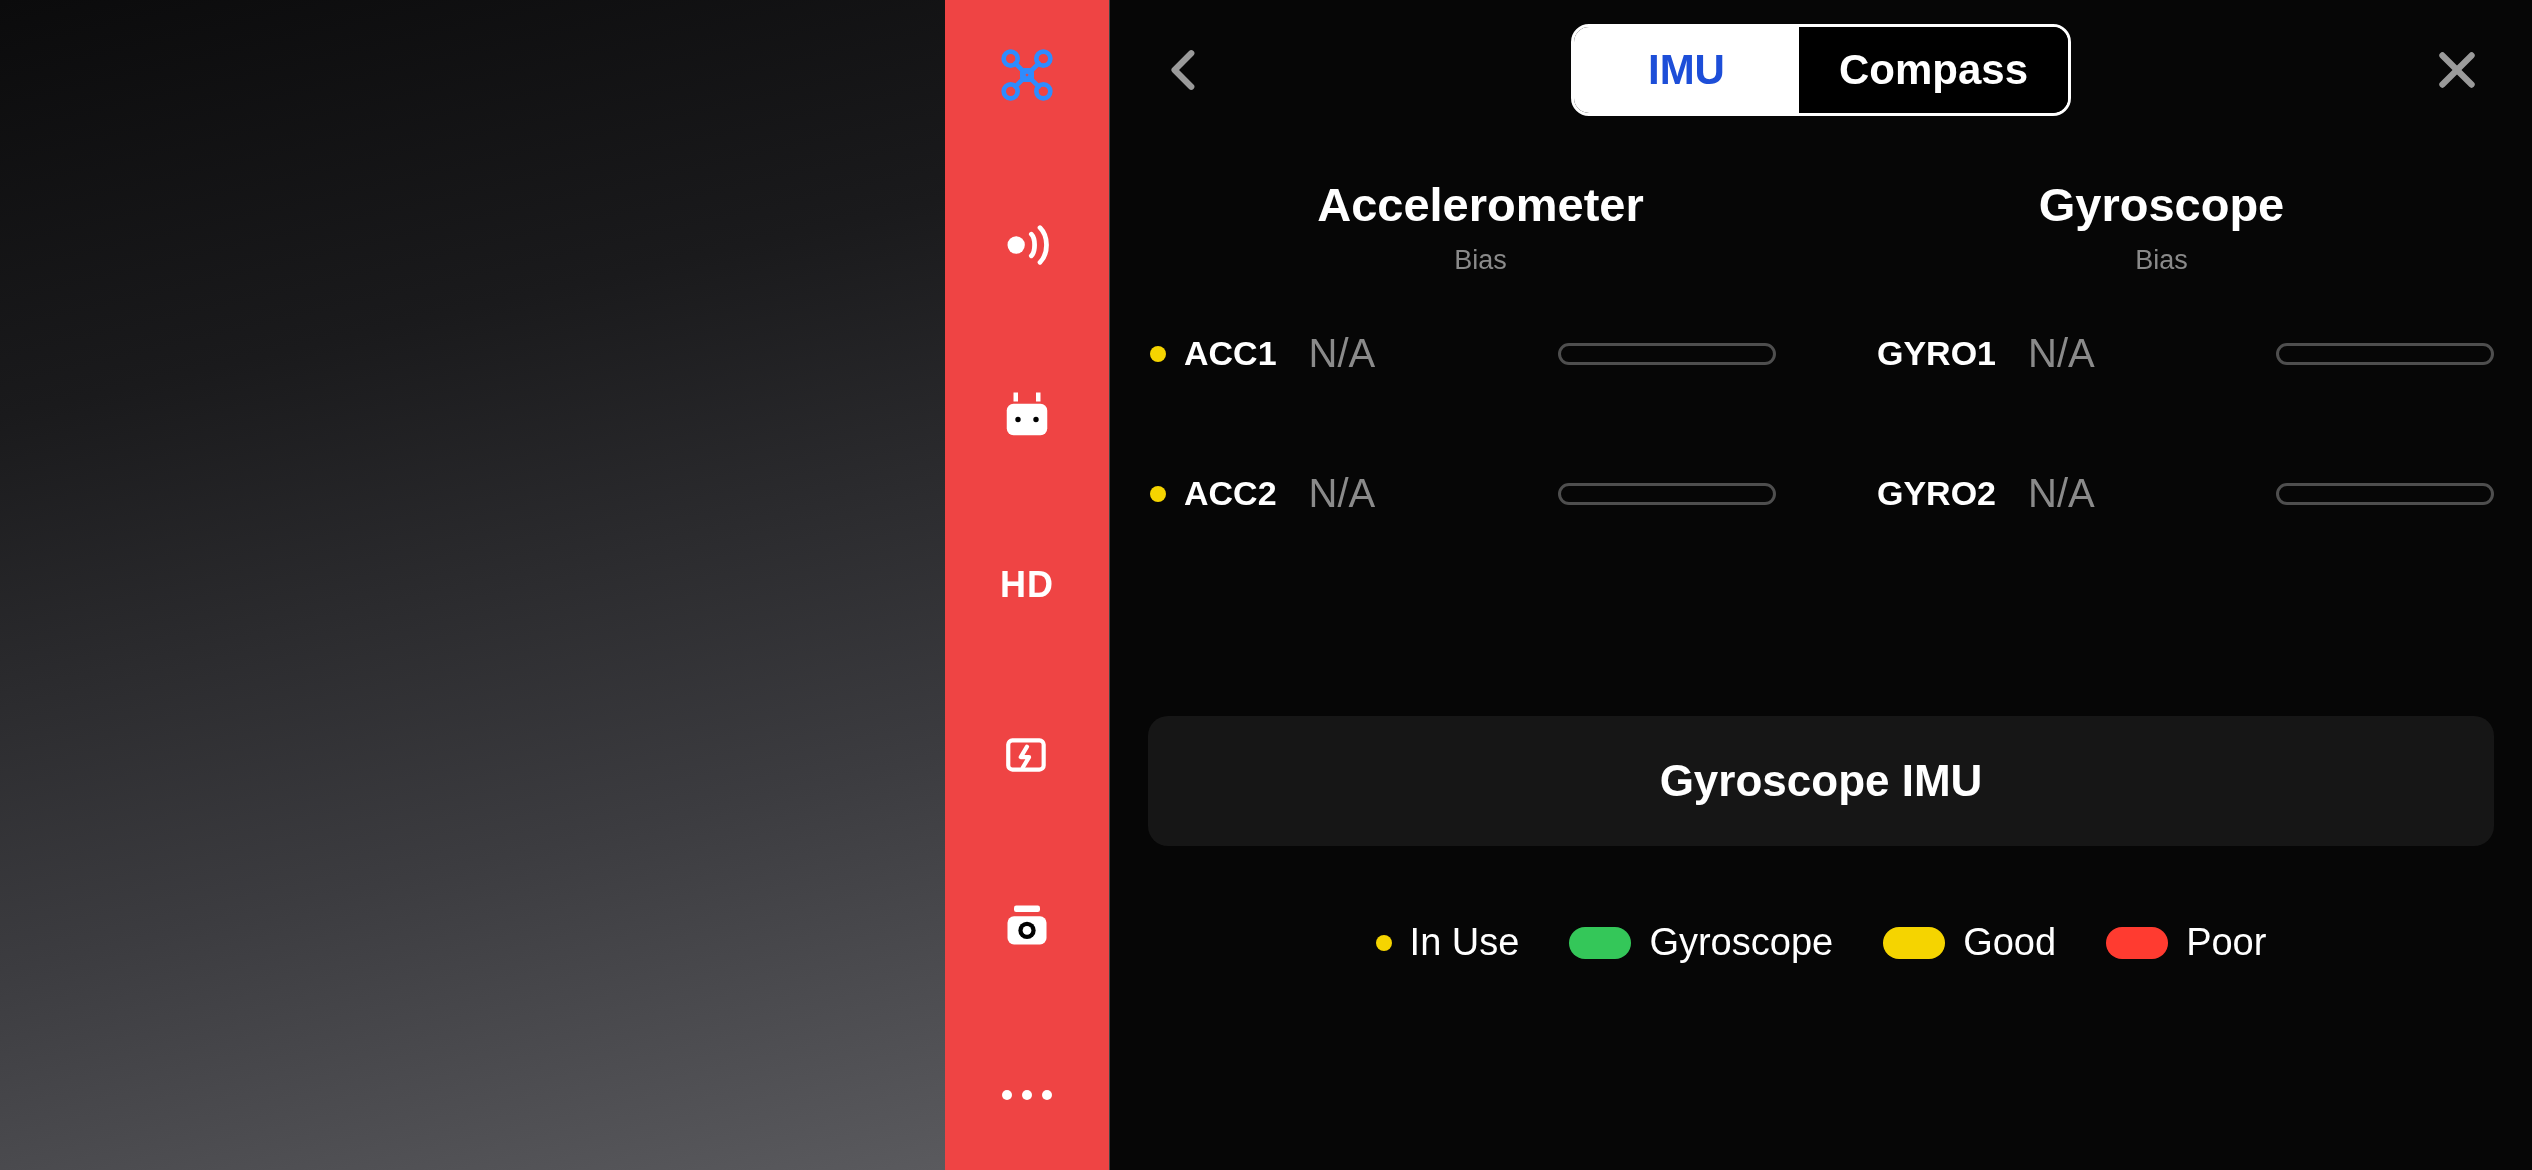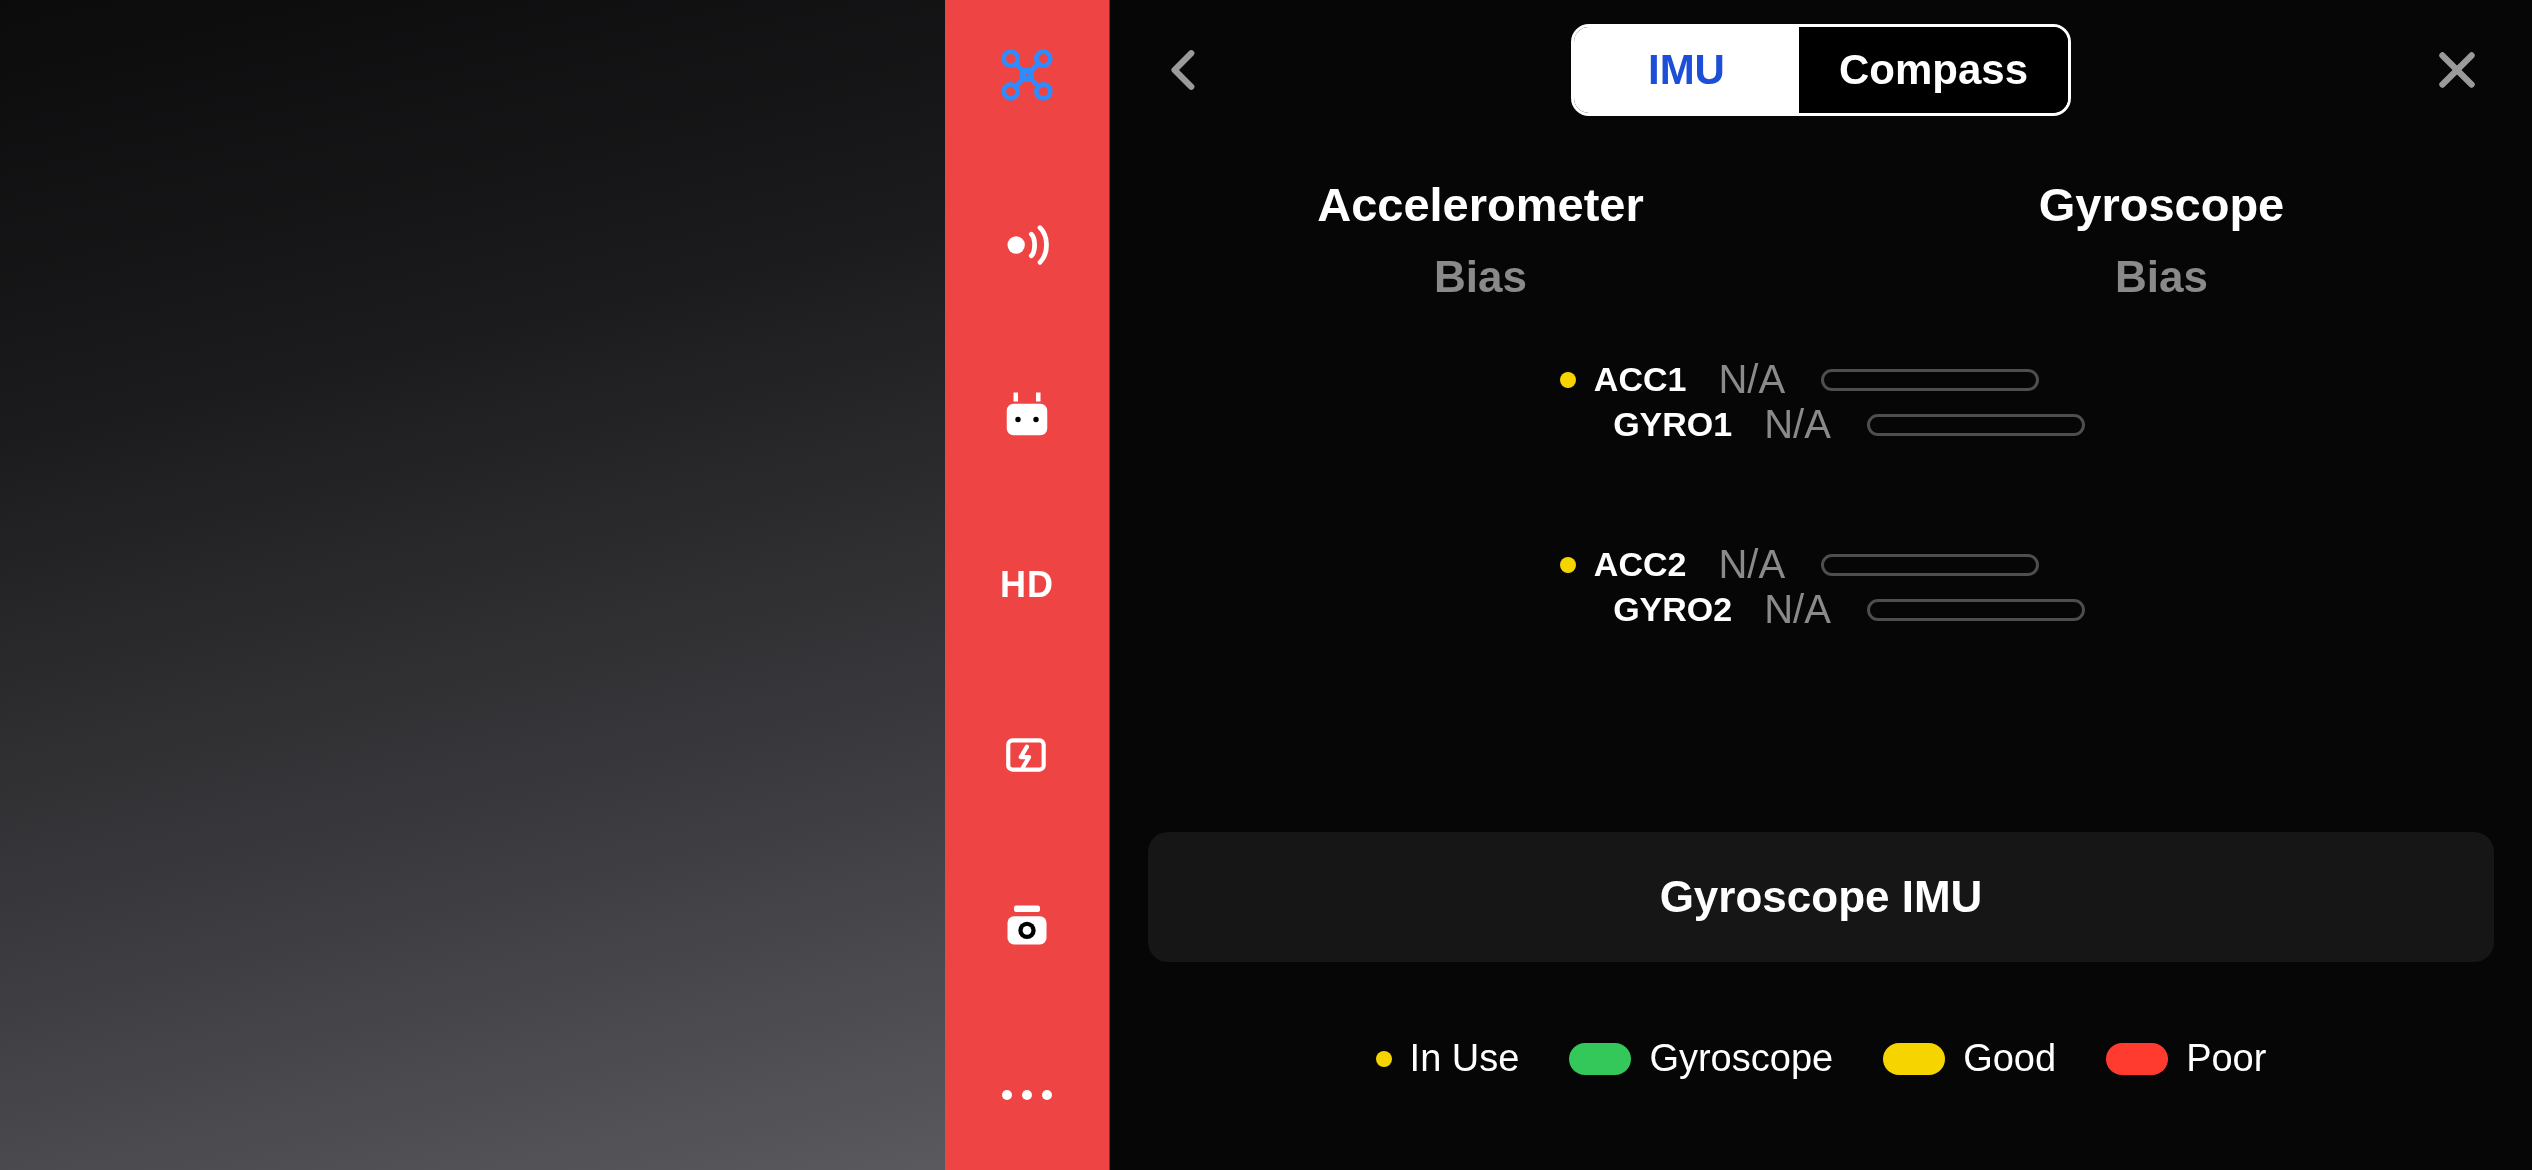--- a/index.html
+++ b/index.html
@@ -130,37 +130,36 @@
   .col-h {
     text-align: center;
     flex: 1 1 50%;
   }
   .col-h .title {
     font-size: 47px;
     font-weight: 600;
     color: #fff;
   }
   .col-h .sub {
-    font-size: 44px;
-    font-weight: 700;
+    font-size: 27px;
+    font-weight: 400;
     color: #8a8a8a;
-    margin-top: 20px;
+    margin-top: 13px;
   }
   .rows {
     margin-top: 55px;
     display: flex;
     flex-direction: column;
     gap: 95px;
     padding: 0 8px;
   }
   .row {
     display: flex;
     align-items: center;
     width: 100%;
-    flex-direction: column;
   }
   .half {
     flex: 1 1 50%;
     display: flex;
     align-items: center;
     gap: 18px;
   }
   .status-dot {
     width: 16px;
     height: 16px;

